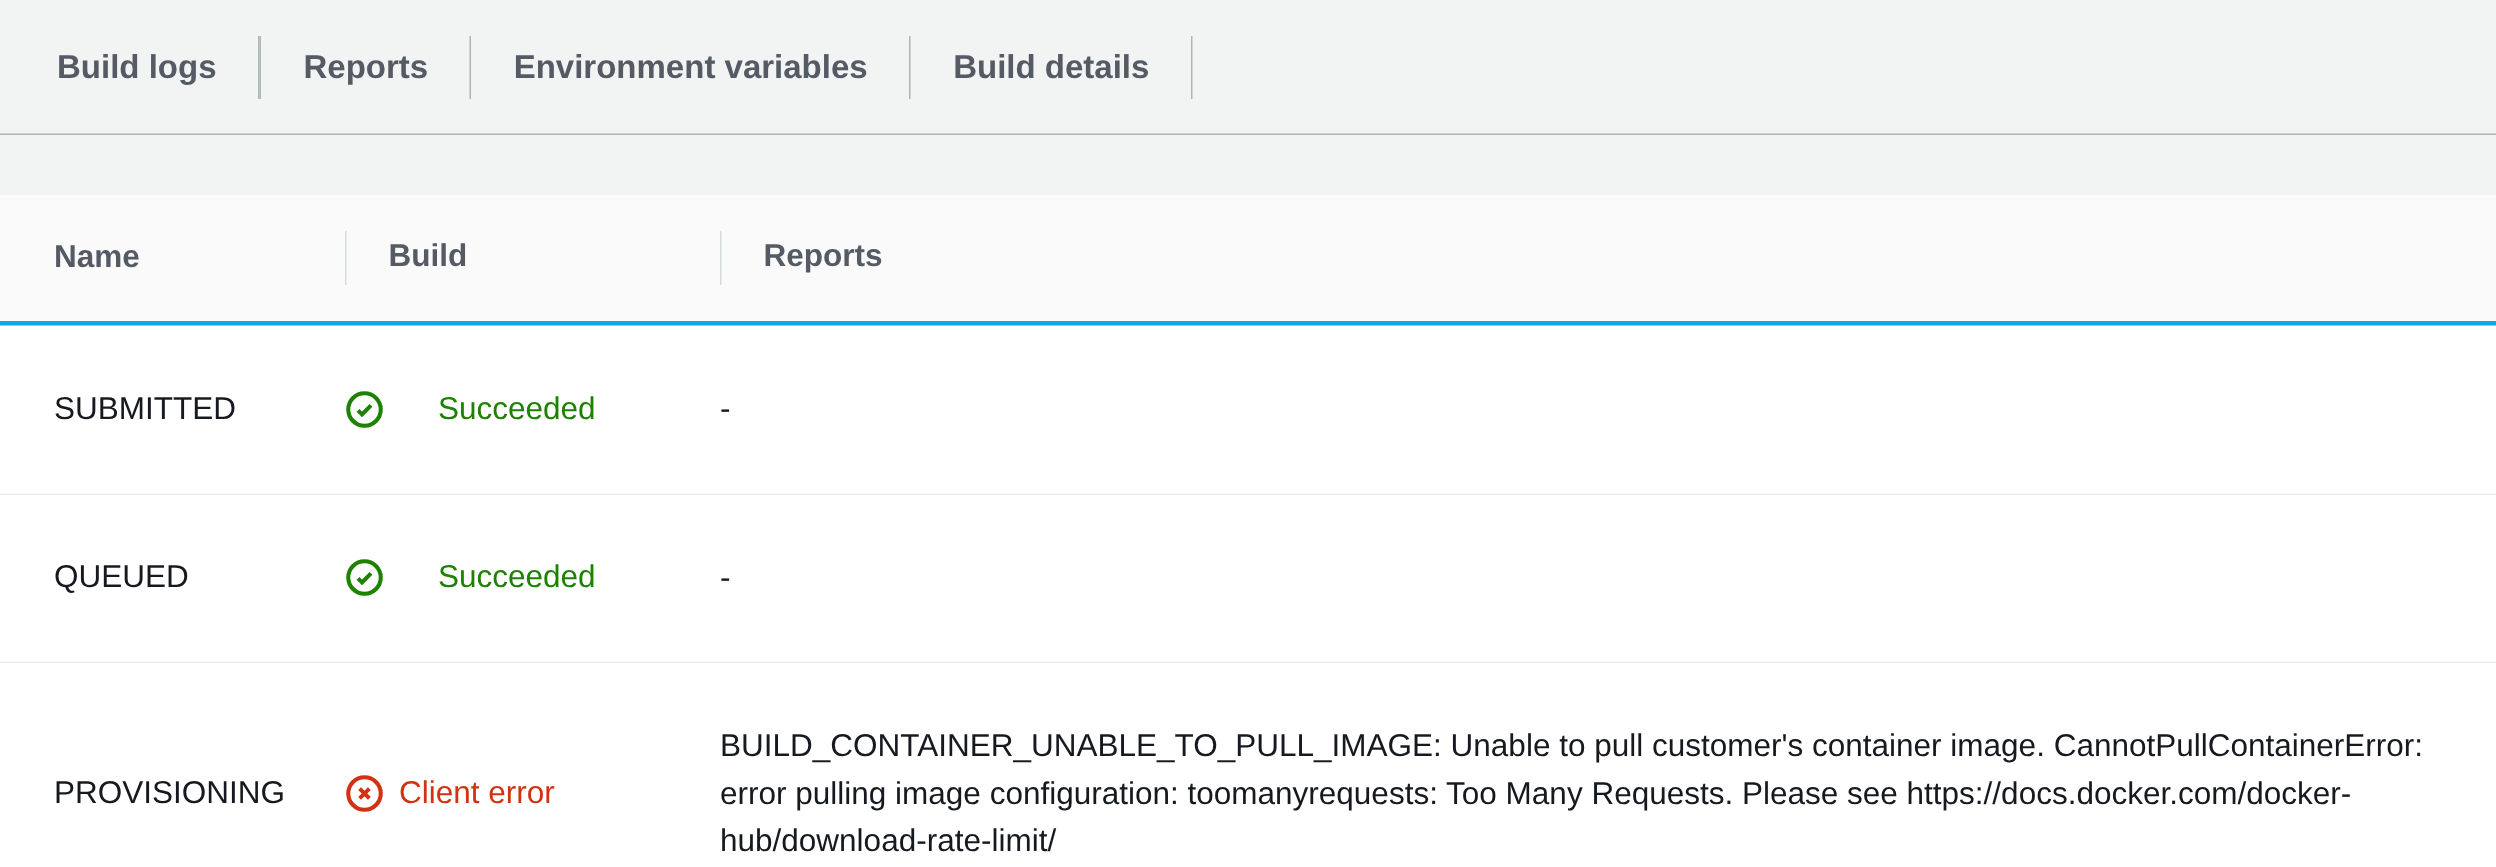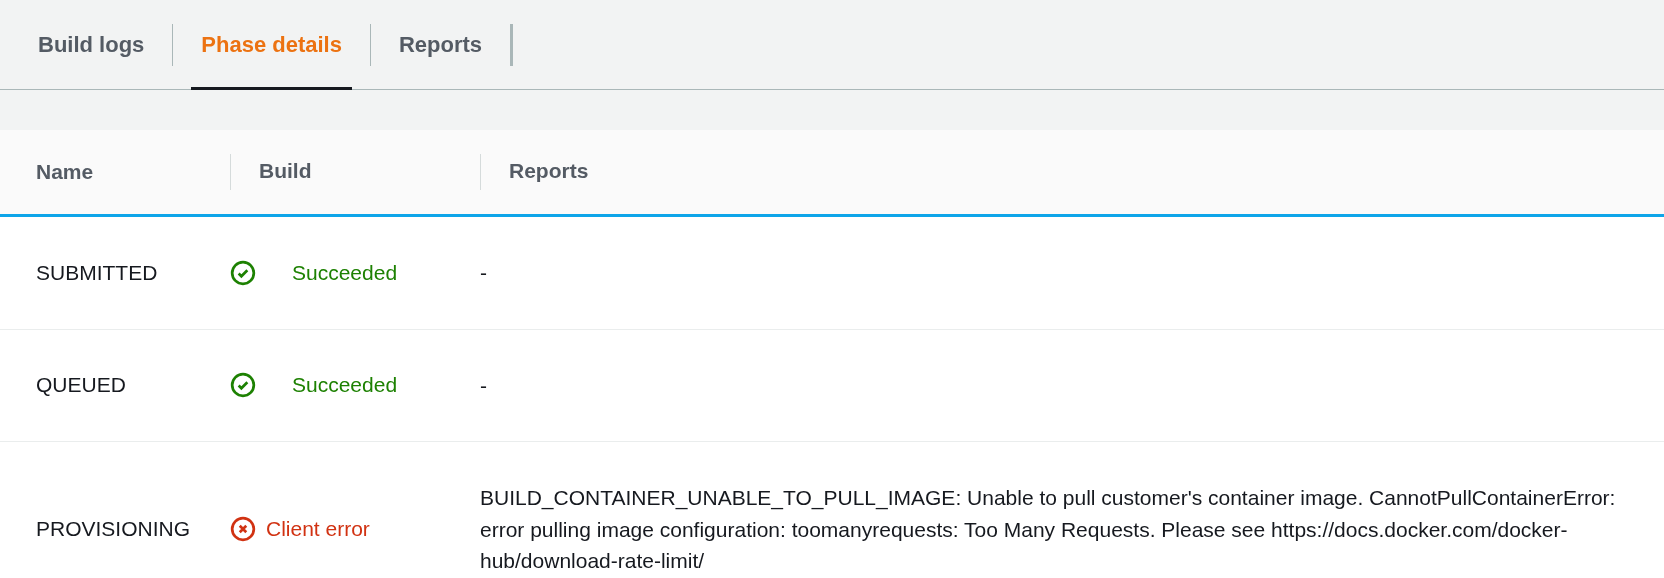--- a/index.html
+++ b/index.html
@@ -124,29 +124,32 @@
     }
   </style>
 </head>
 <body>
 
 <div class="tabs-container">
   <div class="tab">
     <span>Build logs</span>
   </div>
   <div class="tab-divider"></div>
-  <div class="tab active">
-    <span>Phase details</span>
-  </div>
   <div class="tab-divider"></div>
   <div class="tab">
     <span>Reports</span>
   </div>
   <div class="tab-divider"></div>
-  <div class="tab-divider"></div>
+  <div class="tab">
+    <span>Environment variables</span>
+  </div>
+  <div class="tab-divider"></div>
+  <div class="tab">
+    <span>Build details</span>
+  </div>
   <div class="tab-divider"></div>
 </div>
 
 <div class="content-area">
   <table class="table">
     <thead class="table-header">
       <tr>
         <th class="col-name">
           <span>Name</span>
         </th>

